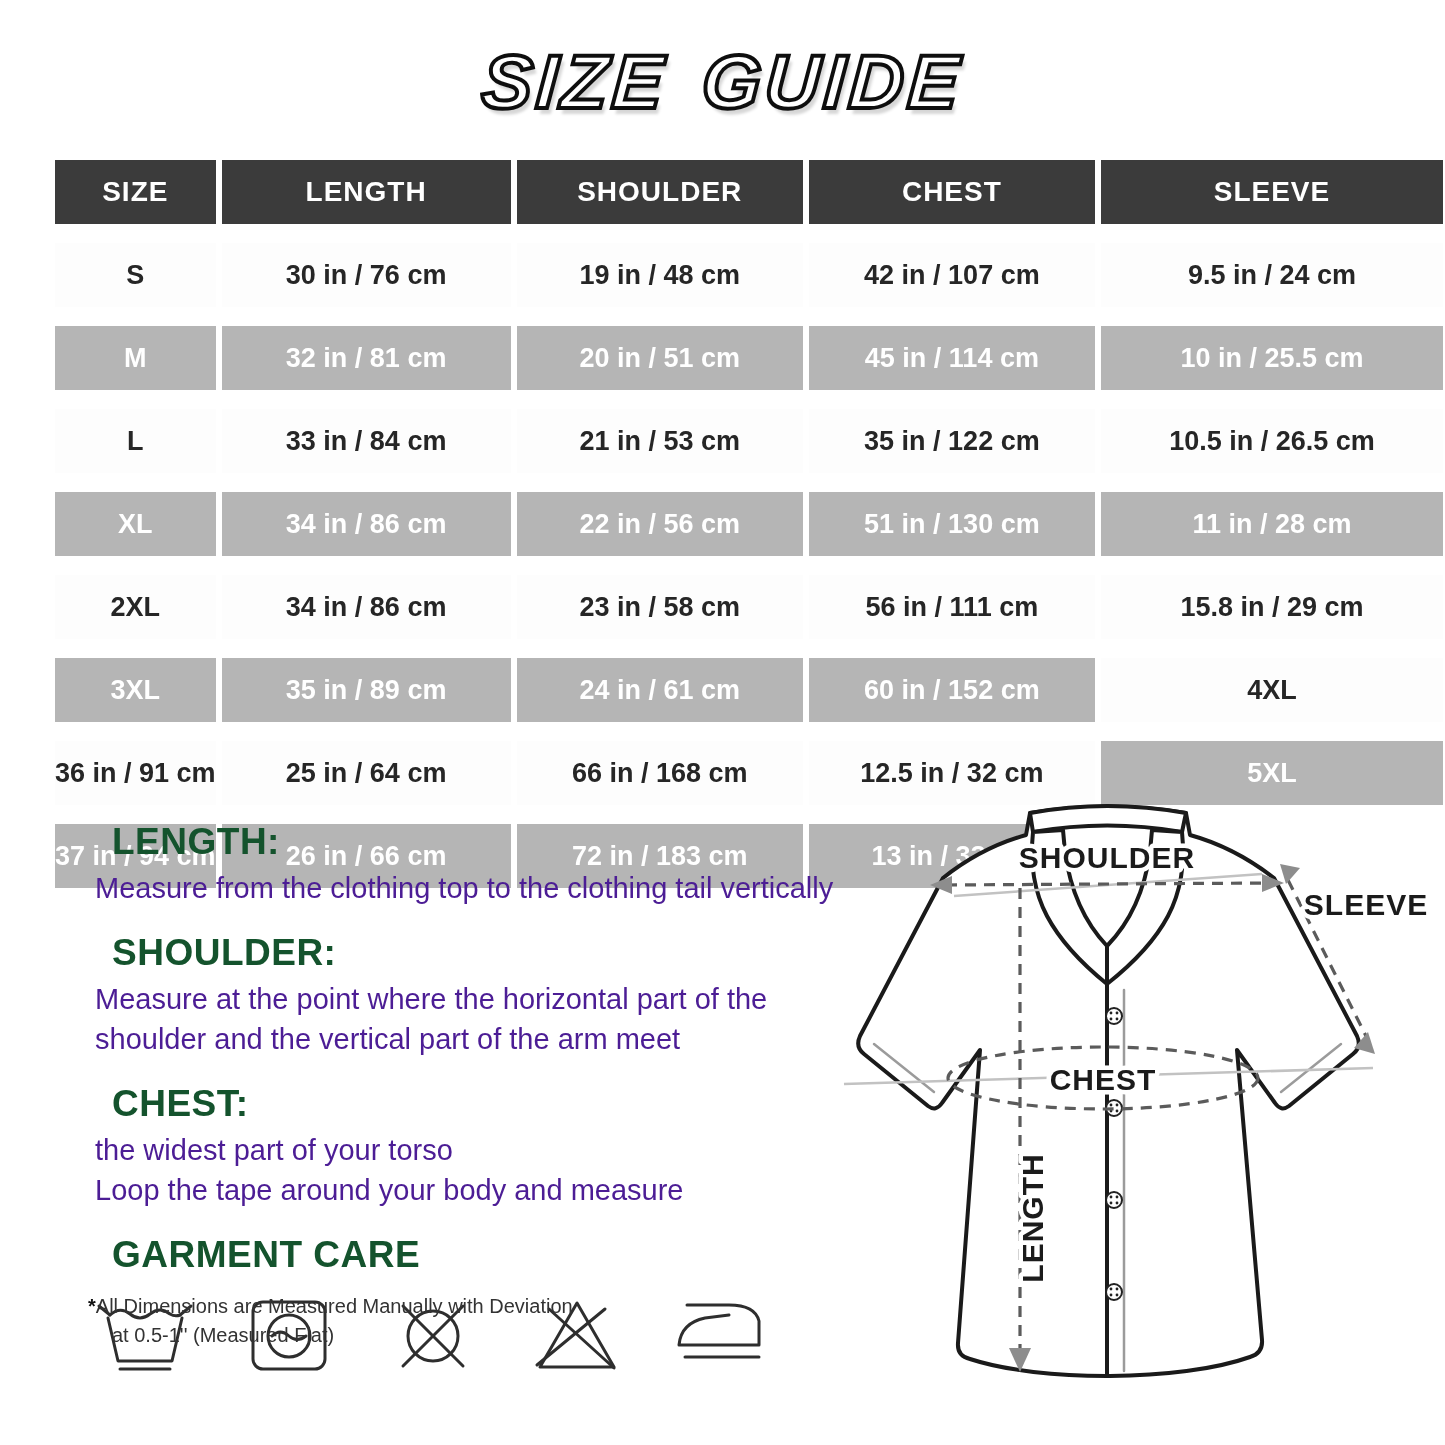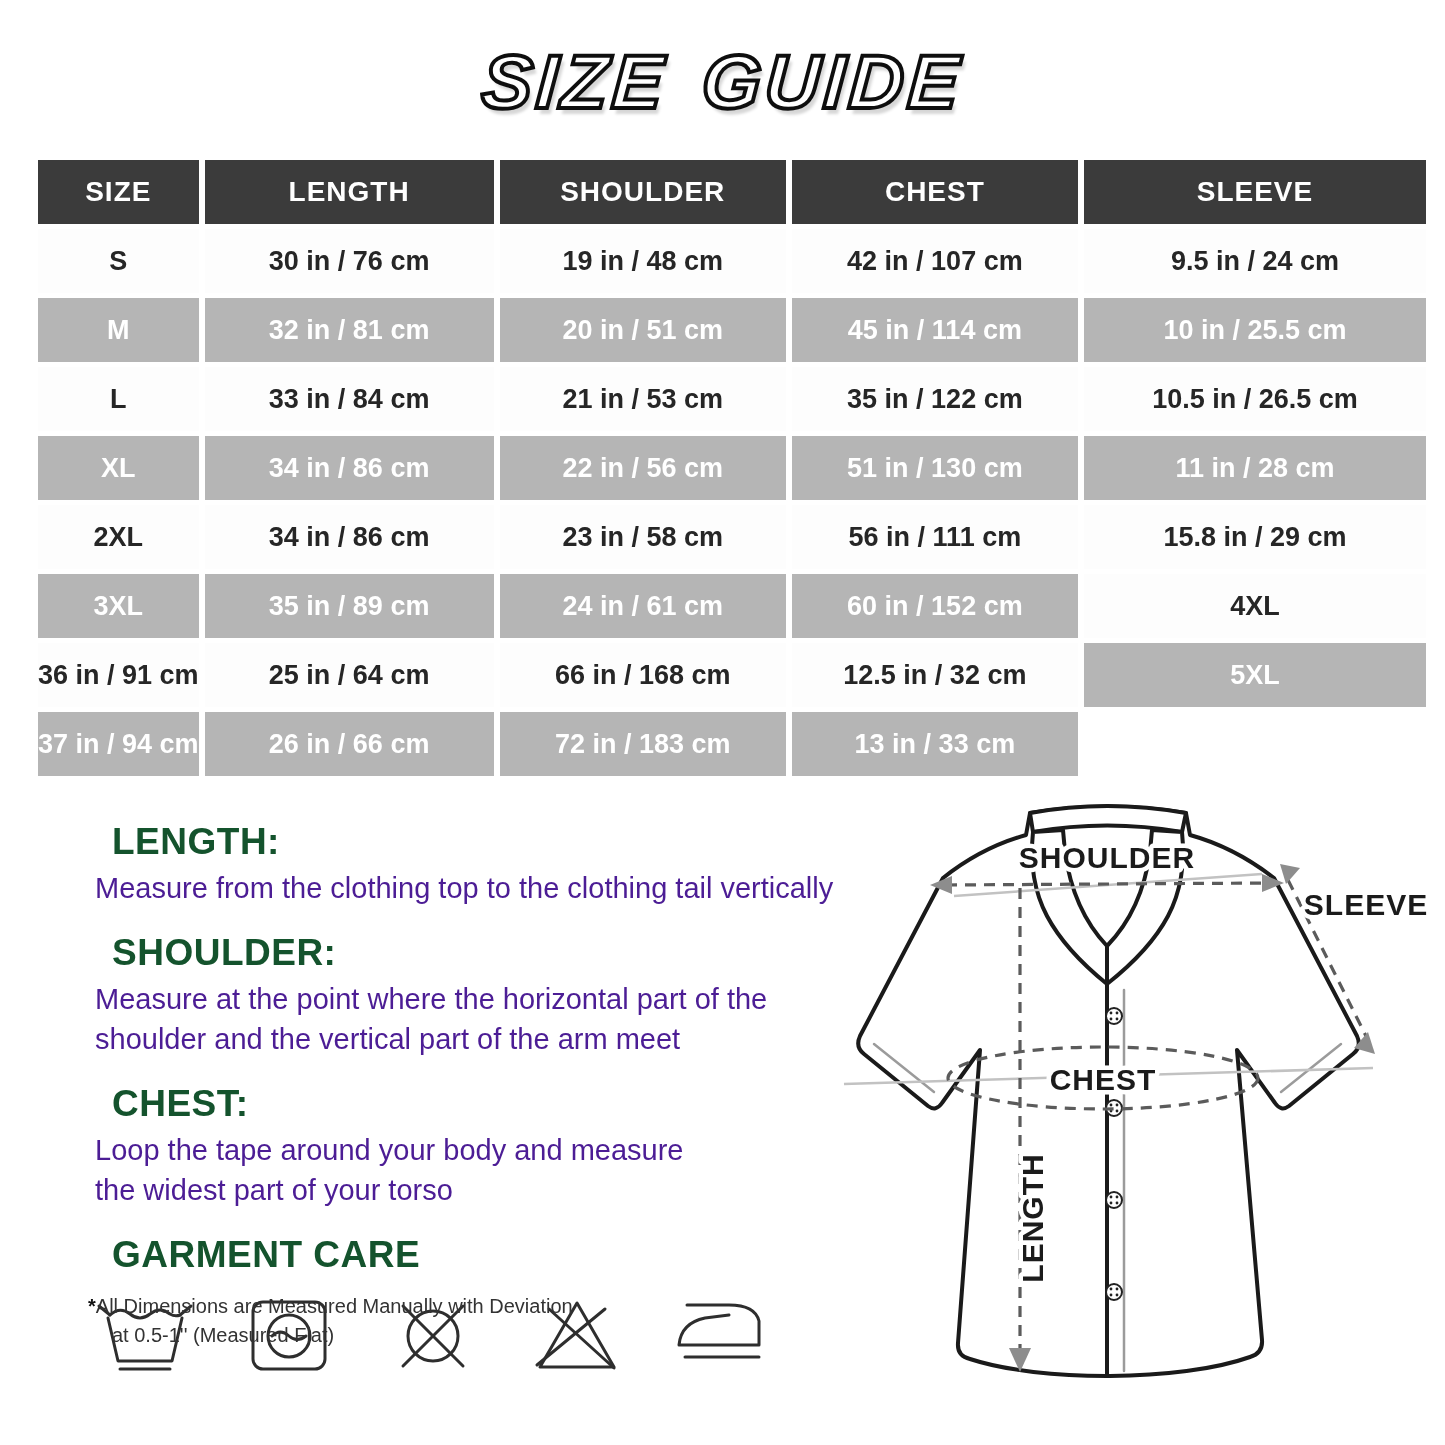--- a/index.html
+++ b/index.html
@@ -15,25 +15,25 @@
     font-size:76px;font-weight:900;font-style:italic;
     letter-spacing:4px;word-spacing:10px;
     color:#ffffff;
     -webkit-text-stroke:4px #0e0e0e;
     text-shadow:4px 6px 3px rgba(0,0,0,0.16);
     transform:skewX(-4deg);
   }
 
   
   .size-table{
-    position:absolute;left:38px;top:160px;width:1388px;
+    position:absolute;left:55px;top:160px;width:1388px;
     display:grid;
     grid-template-columns:139fr 300fr 297fr 297fr 355fr;
     grid-auto-rows:64px;
-    gap:5px 6px;
+    gap:19px 6px;
   }
   .cell{
     display:flex;align-items:center;justify-content:center;
     font-weight:bold;font-size:27px;white-space:nowrap;
   }
   .cell.th{background:#3b3b3b;color:#ffffff;font-size:28px;letter-spacing:1px;}
   .cell.light{background:#fdfdfd;color:#262626;}
   .cell.dark{background:#b5b5b5;color:#ffffff;}
 
   
@@ -140,22 +140,22 @@
   </div>
 
   <div class="sect">
     <h3>SHOULDER:</h3>
     <div class="line">Measure at the point where the horizontal part of the</div>
     <div class="line">shoulder and the vertical part of the arm meet</div>
   </div>
 
   <div class="sect">
     <h3>CHEST:</h3>
+    <div class="line">the widest part of your torso</div>
     <div class="line">Loop the tape around your body and measure</div>
-    <div class="line">the widest part of your torso</div>
   </div>
 
   <div class="sect">
     <h3>GARMENT CARE</h3>
     <div class="care-icons">
 
       <svg width="100" height="92" viewBox="0 0 100 90">
         <g stroke="#2e2e2e" stroke-width="3" fill="none" stroke-linecap="round" stroke-linejoin="round">
           <path d="M4,15 L15,24"></path>
           <path d="M96,15 L85,24"></path>

